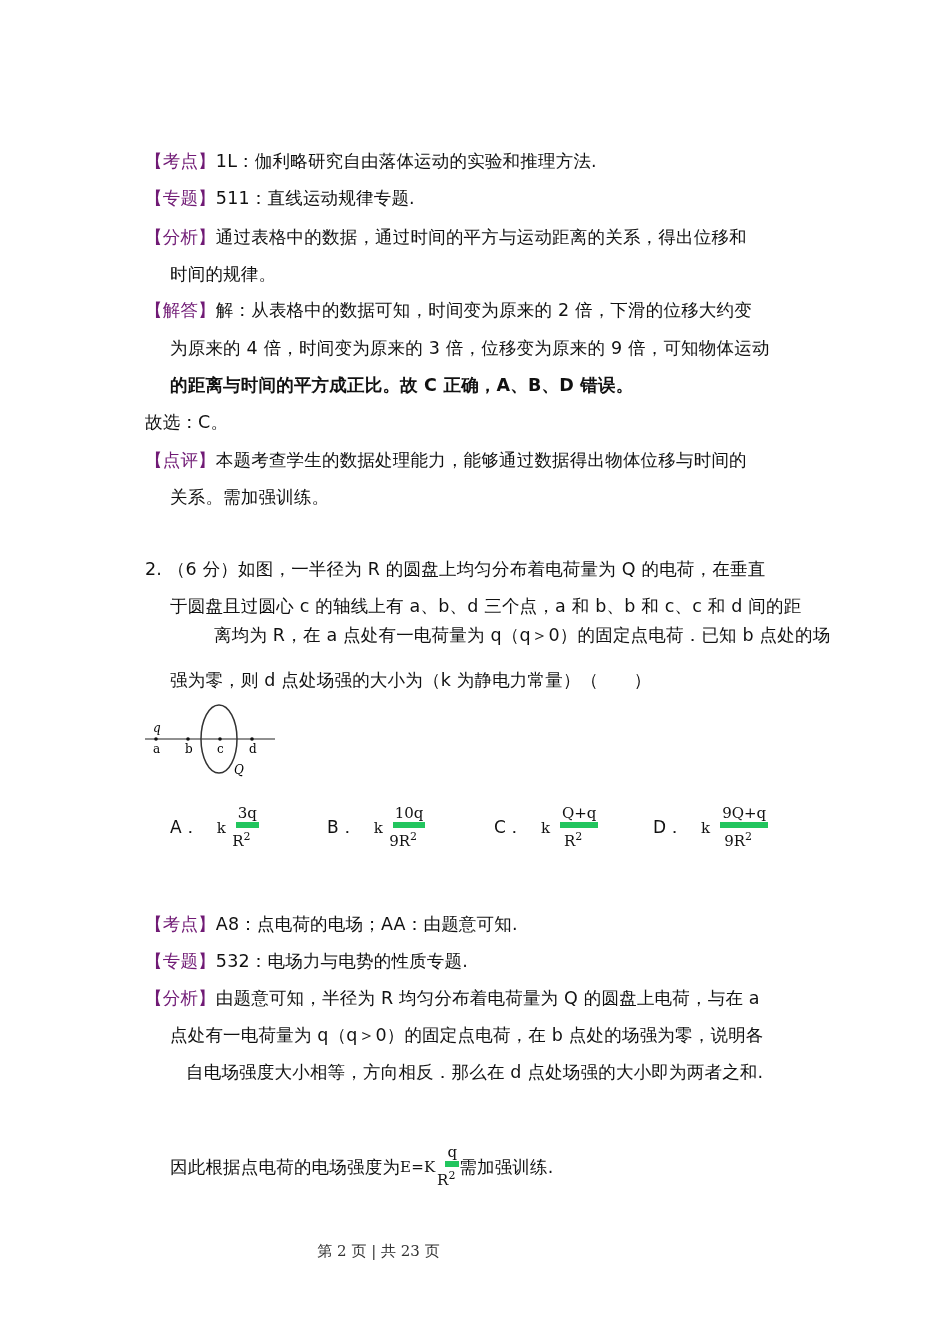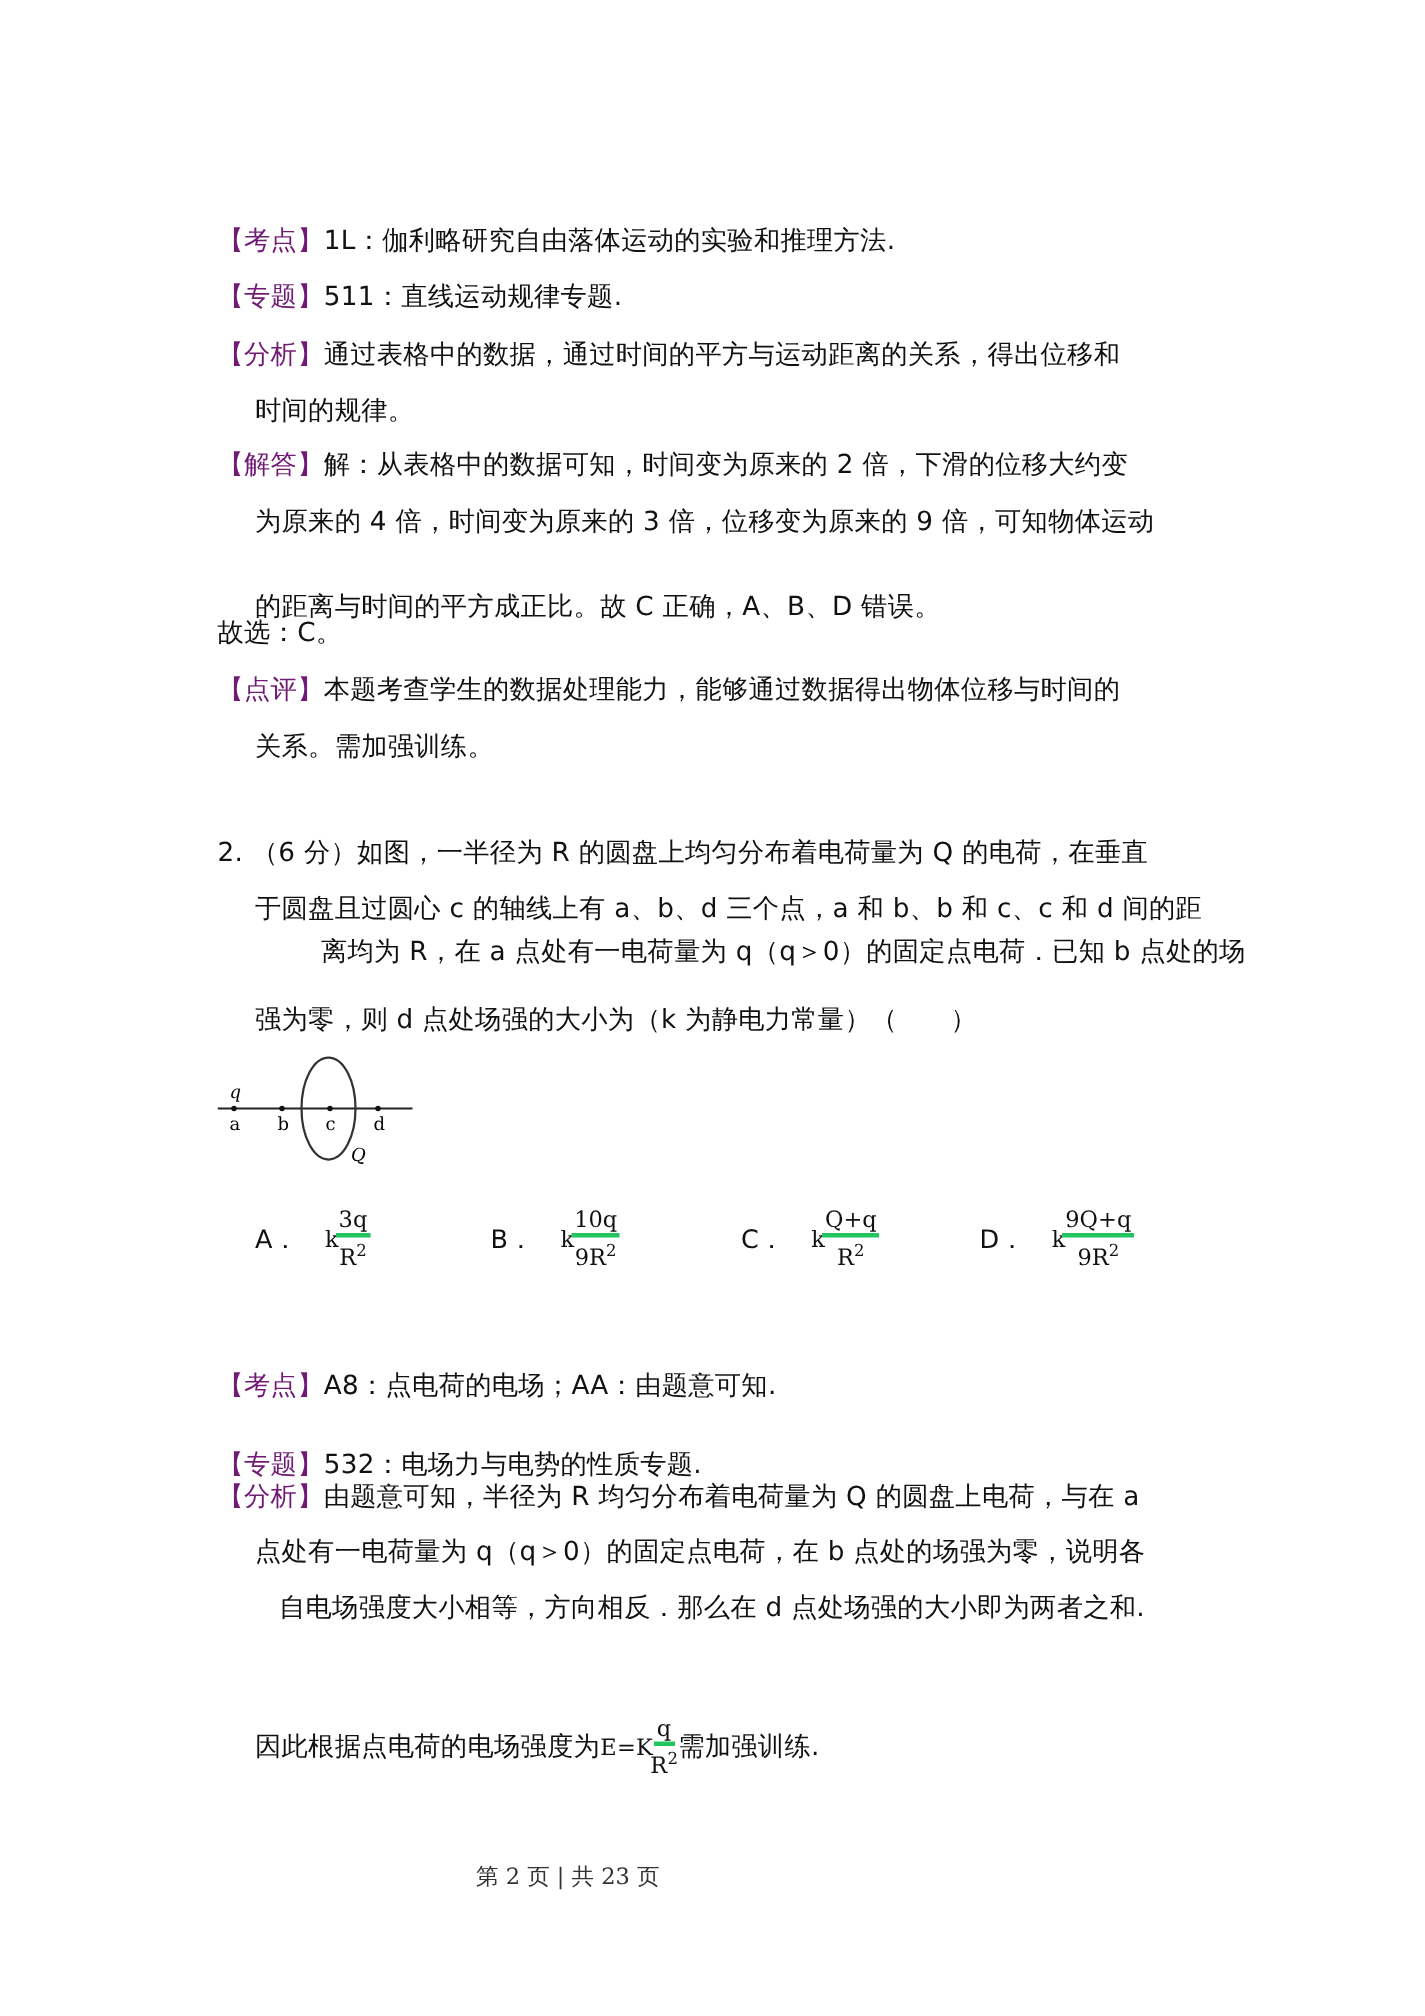--- a/index.html
+++ b/index.html
@@ -3,37 +3,37 @@
 <meta charset="utf-8">
 <style>
   html, body { margin: 0; padding: 0; background: #ffffff; }
   body { width: 950px; height: 1344px; position: relative; overflow: hidden;
          font-family: "DejaVu Sans", "Liberation Sans", sans-serif; color: #111; }
   .line { position: absolute; left: 145px; font-size: 17.5px; line-height: 22px; white-space: nowrap; letter-spacing: 0.2px; }
   .indent { left: 170px; }
   .tag { color: #701a75; }
   .page-footer { position: absolute; top: 1242px; left: 0; width: 757px; text-align: center; font-size: 15px; color: #333; font-family: "DejaVu Serif", "Liberation Serif", serif; }
   .frac { display: inline-flex; flex-direction: column; align-items: center; vertical-align: middle; font-family: "DejaVu Serif", "Liberation Serif", serif; font-size: 15px; line-height: 17px; }
-  .frac .num { border-bottom: 3px solid #22c55e; padding: 0 2px; }
+  .frac .num { border-bottom: 6px solid #22c55e; padding: 0 2px; margin-left: 12px; }
   .frac .den sup { font-size: 11px; }
   .opt { position: absolute; top: 805px; font-size: 17px; display: flex; align-items: center; gap: 18px; }
   .kpre { font-family: "DejaVu Serif", "Liberation Serif", serif; font-size: 15px; margin-right: -2px; }
   .diagram { position: absolute; left: 145px; top: 703px; }
 </style>
 </head>
 <body>
 
 <div class="line" style="top:150px;"><span class="tag">【考点】</span><span>1L：伽利略研究自由落体运动的实验和推理方法.</span></div>
 <div class="line" style="top:187px;text-align:right;"><span class="tag">【专题】</span><span>511：直线运动规律专题.</span></div>
 <div class="line" style="top:226px;"><span class="tag">【分析】</span><span>通过表格中的数据，通过时间的平方与运动距离的关系，得出位移和</span></div>
 <div class="line indent" style="top:263px;">时间的规律。</div>
 
 <div class="line" style="top:299px;"><span class="tag">【解答】</span><span>解：从表格中的数据可知，时间变为原来的 2 倍，下滑的位移大约变</span></div>
 <div class="line indent" style="top:337px;">为原来的 4 倍，时间变为原来的 3 倍，位移变为原来的 9 倍，可知物体运动</div>
-<div class="line indent" style="top:394px;">的距离与时间的平方成正比。故 C 正确，A、B、D 错误。</div>
+<div class="line indent" style="top:374px;font-weight:bold;">的距离与时间的平方成正比。故 C 正确，A、B、D 错误。</div>
 <div class="line" style="top:411px;">故选：C。</div>
 <div class="line" style="top:449px;"><span class="tag">【点评】</span><span>本题考查学生的数据处理能力，能够通过数据得出物体位移与时间的</span></div>
 <div class="line indent" style="top:486px;font-family:Liberation Serif, serif;">关系。需加强训练。</div>
 
 <div class="line" style="top:558px;">2.  （6 分）如图，一半径为 R 的圆盘上均匀分布着电荷量为 Q 的电荷，在垂直</div>
 <div class="line indent" style="top:595px;">于圆盘且过圆心 c 的轴线上有 a、b、d 三个点，a 和 b、b 和 c、c 和 d 间的距</div>
 <div class="line indent" style="top:624px;margin-left:44px;">离均为 R，在 a 点处有一电荷量为 q（q＞0）的固定点电荷．已知 b 点处的场</div>
 <div class="line indent" style="top:669px;">强为零，则 d 点处场强的大小为（k 为静电力常量）（　　）</div>
 
 <div class="diagram">
@@ -76,21 +76,21 @@
 </div>
 <div class="opt" style="left:653px;">
   <span>D．</span>
   <span><span class="kpre">k</span><span class="frac">
         <span class="num">9Q+q</span>
         <span class="den"><span>9R</span><sup>2</sup></span>
       </span></span>
 </div>
 
 <div class="line" style="top:913px;"><span class="tag">【考点】</span><span>A8：点电荷的电场；AA：由题意可知.</span></div>
-<div class="line" style="top:950px;margin-top:16px;"><span class="tag">【专题】</span><span>532：电场力与电势的性质专题.</span></div>
+<div class="line" style="top:950px;"><span class="tag">【专题】</span><span>532：电场力与电势的性质专题.</span></div>
 <div class="line" style="top:987px;"><span class="tag">【分析】</span><span>由题意可知，半径为 R 均匀分布着电荷量为 Q 的圆盘上电荷，与在 a</span></div>
 <div class="line indent" style="top:1024px;">点处有一电荷量为 q（q＞0）的固定点电荷，在 b 点处的场强为零，说明各</div>
 <div class="line indent" style="top:1061px;margin-left:16px;">自电场强度大小相等，方向相反．那么在 d 点处场强的大小即为两者之和.</div>
 
 <div class="line indent" style="top:1144px; display:flex; align-items:center;">
   <span>因此根据点电荷的电场强度为</span>
   <span class="kpre">E=K</span>
   <span class="frac">
       <span class="num">q</span>
       <span class="den"><span>R</span><sup>2</sup></span>

